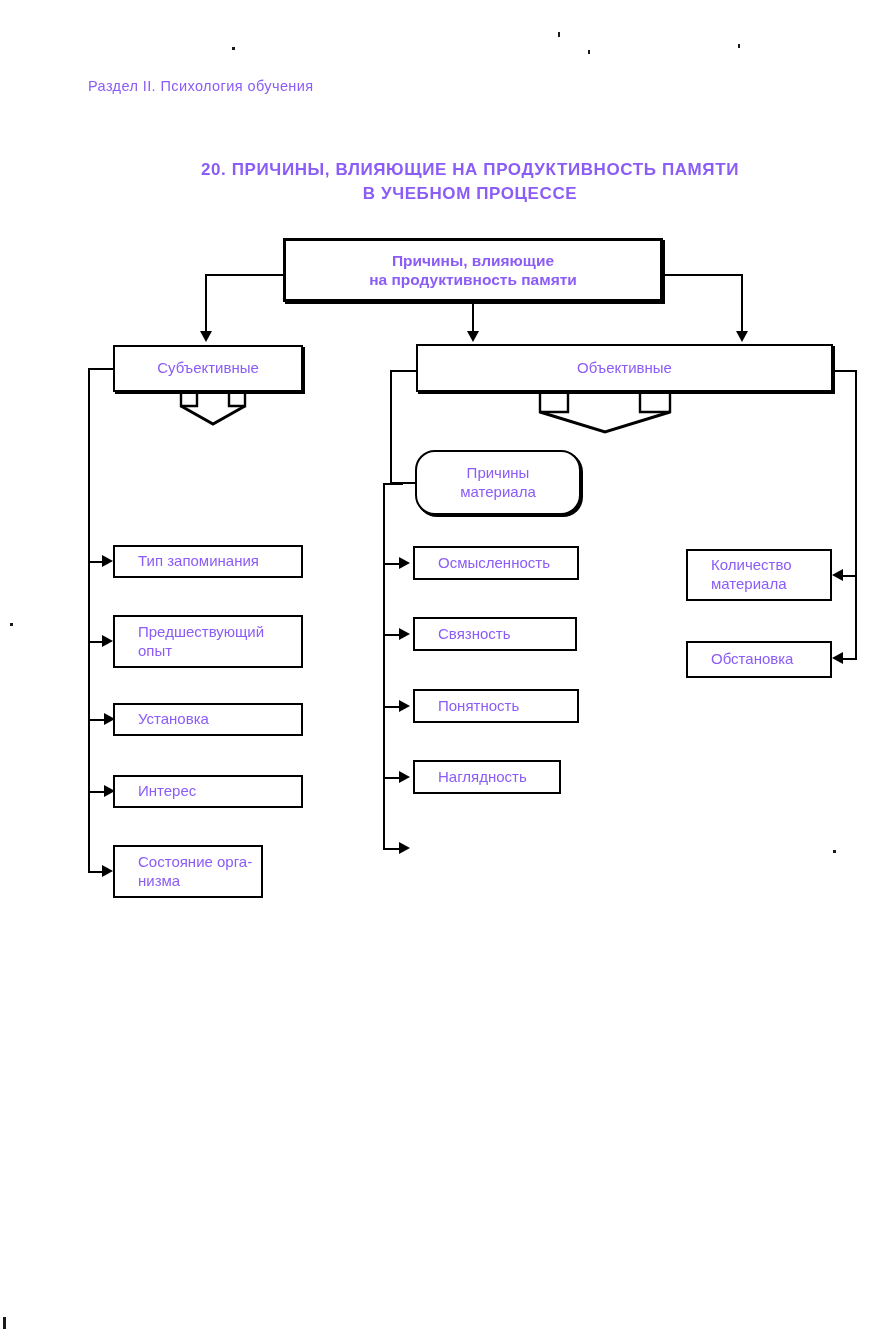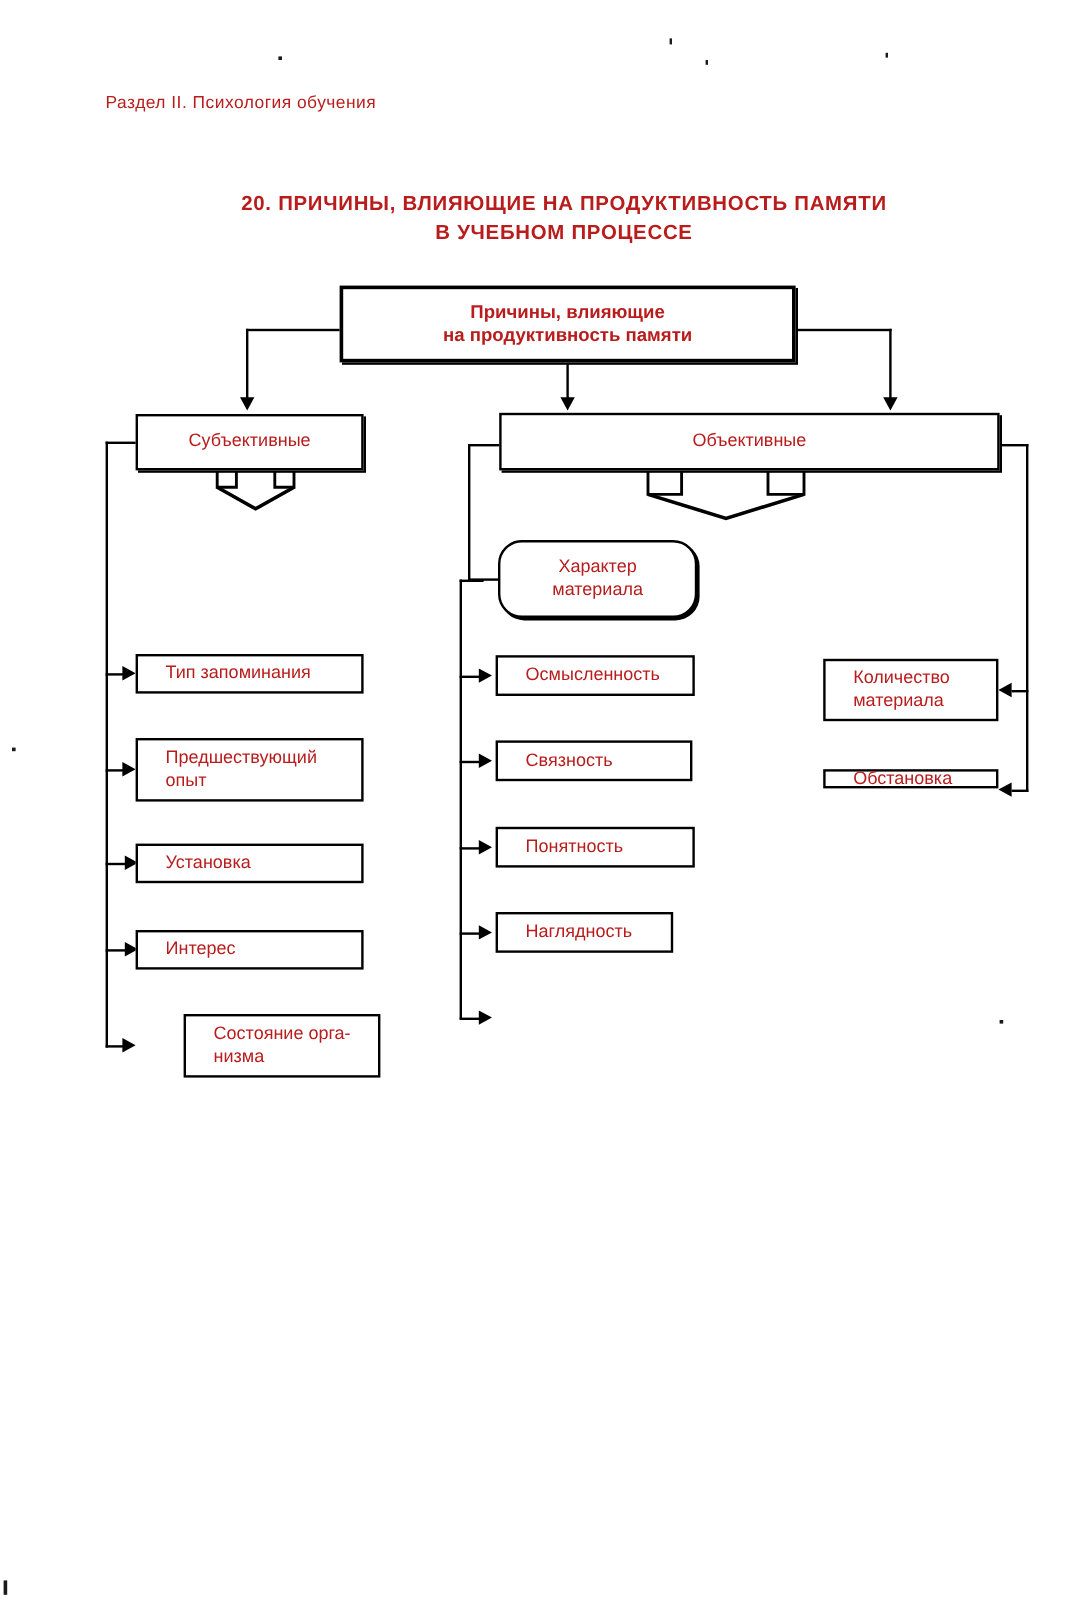--- a/index.html
+++ b/index.html
@@ -8,21 +8,21 @@
     padding: 0;
     background: #ffffff;
   }
   #page {
     position: relative;
     width: 892px;
     height: 1338px;
     background: #ffffff;
     overflow: hidden;
     font-family: "Liberation Sans", sans-serif;
-    color: #b91c1c;
+    color: #8b5cf6;
   }
 
   
   .running-head {
     position: absolute;
     left: 88px;
     top: 78px;
     font-size: 14.5px;
     letter-spacing: 0.4px;
     white-space: nowrap;
@@ -212,34 +212,34 @@
       <span>Установка</span>
     </span>
   </div>
 
   <div class="node lead" style="left:113px;top:775px;width:190px;height:33px;">
     <span class="txt">
       <span>Интерес</span>
     </span>
   </div>
 
-  <div class="node lead" style="left:113px;top:845px;width:164px;height:53px;margin-left:40px;">
+  <div class="node lead" style="left:113px;top:845px;width:150px;height:53px;">
     <span class="txt">
       <span>Состояние орга-</span><br>
       <span>низма</span>
     </span>
   </div>
 
   <div class="ln thin h" style="left:390px;top:370px;width:28px;"></div>
   <div class="ln thin v" style="left:390px;top:370px;height:113px;"></div>
   <div class="ln thin h" style="left:390px;top:482px;width:28px;"></div>
 
   <div class="node rounded center" style="left:415px;top:450px;width:166px;height:65px;">
     <span class="txt">
-      <span>Характер</span><br>
+      <span>Причины</span><br>
       <span>материала</span>
     </span>
   </div>
 
   <div class="ln h" style="left:383px;top:483px;width:20px;"></div>
   <div class="ln v" style="left:383px;top:483px;height:366px;"></div>
 
   <div class="ln h" style="left:383px;top:563px;width:18px;"></div>
   <div class="arrow right" style="left:399px;top:557px;"></div>
 
@@ -281,19 +281,19 @@
   <div class="ln h" style="left:843px;top:658px;width:14px;"></div>
   <div class="arrow left" style="left:832px;top:652px;"></div>
 
   <div class="node lead" style="left:686px;top:549px;width:146px;height:52px;">
     <span class="txt">
       <span>Количество</span><br>
       <span>материала</span>
     </span>
   </div>
 
-  <div class="node lead" style="left:686px;top:641px;width:146px;height:16px;">
+  <div class="node lead" style="left:686px;top:641px;width:146px;height:37px;">
     <span class="txt">
       <span>Обстановка</span>
     </span>
   </div>
 
 </div>
 
 </body></html>

